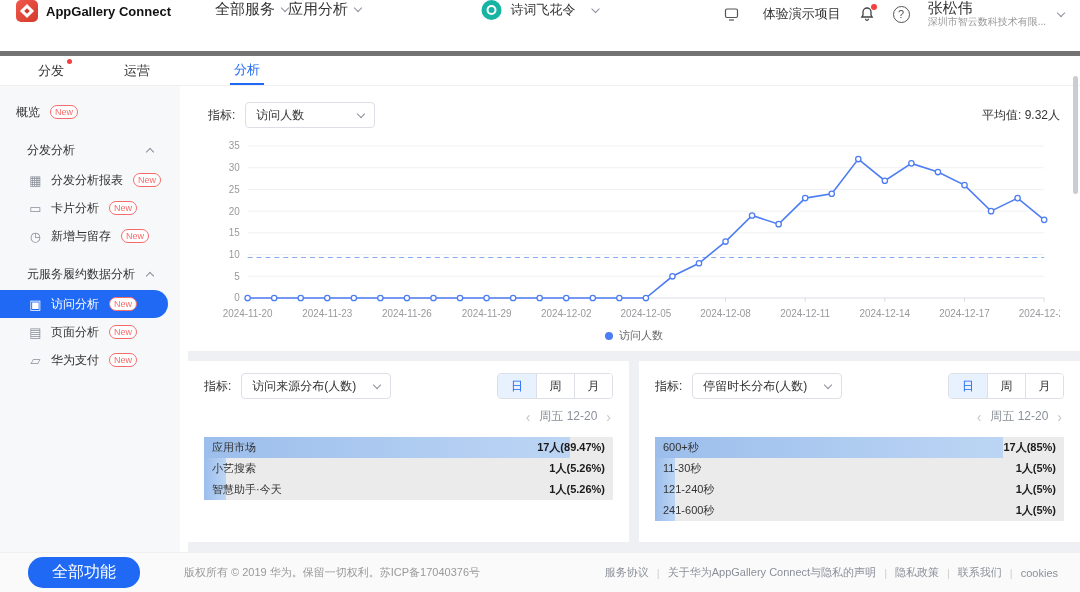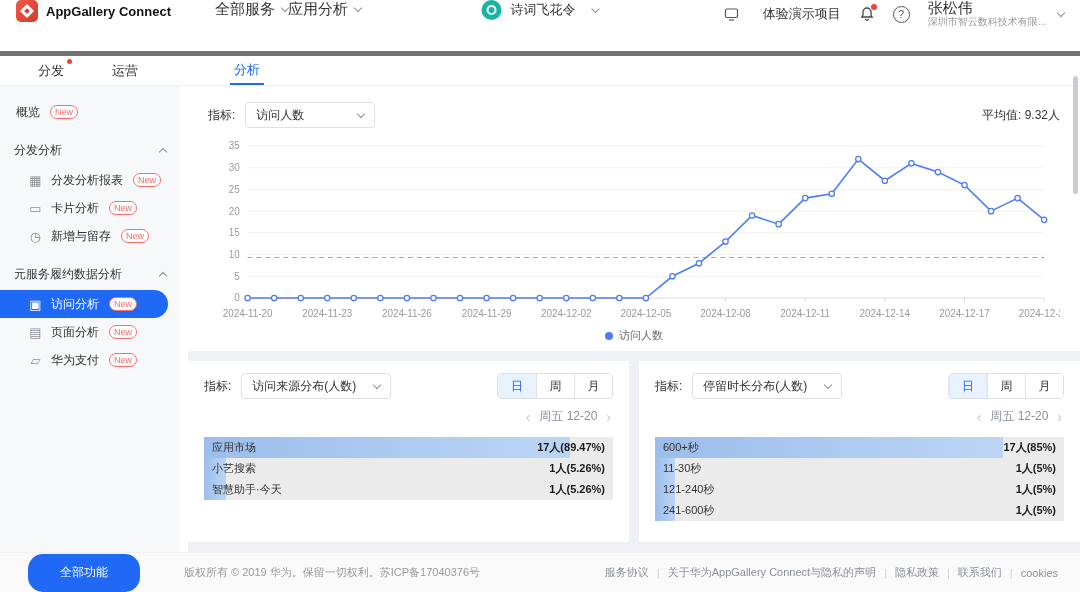--- a/index.html
+++ b/index.html
@@ -25,36 +25,36 @@
   .demo { display:flex; align-items:center; gap:24px; cursor:pointer; white-space:nowrap; }
   .bell { position:relative; display:flex; cursor:pointer; }
   .bell-dot { position:absolute; top:-2px; right:-2px; width:6px; height:6px; border-radius:50%; background:#f53f3f; }
   .help { width:17px; height:17px; border:1.3px solid #555; border-radius:50%; font-size:11px; display:flex; align-items:center; justify-content:center; color:#555; cursor:pointer; }
   .user { display:flex; align-items:center; gap:12px; cursor:pointer; }
   .user-name { font-size:15px; color:#333; line-height:15px; }
   .user-company { font-size:10px; color:#999; line-height:13px; max-width:125px; white-space:nowrap; overflow:hidden; }
 
   
   .second-bar { height:30px; flex:none; display:flex; align-items:stretch; border-bottom:1px solid #f0f0f0; background:#fff; }
-  .zone-tabs { width:180px; flex:none; display:flex; gap:48px; padding-left:38px; align-items:center; font-size:13px; }
+  .zone-tabs { width:180px; flex:none; display:flex; gap:60px; padding-left:38px; align-items:center; font-size:13px; }
   .zone-tab { position:relative; cursor:pointer; color:#333; }
   .reddot { position:absolute; top:-3px; right:-8px; width:5px; height:5px; border-radius:50%; background:#f53f3f; }
   .sub-tabs { display:flex; align-items:stretch; margin-left:50px; }
   .sub-tab { display:flex; align-items:center; padding:0 4px; font-size:13px; cursor:pointer; }
   .sub-tab.active { color:#1f69f5; border-bottom:2px solid #1f69f5; }
 
   
   .body-row { flex:1; min-height:0; display:flex;gap:8px; }
   .sidebar { width:180px; flex:none; background:#f7f8fa; padding-top:12px; overflow:hidden; }
   .side-item { height:28px; display:flex; align-items:center; gap:8px; padding-left:16px; font-size:12px; color:#333; cursor:pointer; white-space:nowrap; }
   .side-item.indent { padding-left:28px; }
   .side-item .sicon { width:15px; color:#8a8f99; font-size:13px; text-align:center; flex:none; }
   .side-item.selected { background:#1f69f5; color:#fff; border-radius:0 14px 14px 0; margin-right:12px; }
   .side-item.selected .sicon { color:#fff; }
-  .side-section { height:32px; margin-top:8px; display:flex; align-items:center; justify-content:space-between; padding:0 14px; font-size:12px; color:#333; cursor:pointer; white-space:nowrap; }
+  .side-section { height:32px; margin-top:8px; display:flex; align-items:center; justify-content:space-between; padding:0 27px; font-size:12px; color:#333; cursor:pointer; white-space:nowrap; }
   .new-badge { font-size:9px; color:#f56c6c; border:1px solid #f56c6c; background:#fff; border-radius:8px; padding:0 4px; line-height:12px; margin-left:2px; flex:none; }
 
   .main { flex:1; min-width:0; background:#eef0f3; display:flex; flex-direction:column; overflow:hidden; }
   .card { background:#fff; }
   .chart-card { flex:none; padding:8px 20px 0; margin-bottom:10px; }
   .metric-row { display:flex; align-items:center; padding:8px 0 8px; font-size:12px; }
   .metric-label { margin-right:10px; color:#333; }
   .select { border:1px solid #dcdfe6; border-radius:4px; height:26px; display:inline-flex; align-items:center; justify-content:space-between; gap:18px; padding:0 10px; min-width:130px; background:#fff; color:#333; cursor:pointer; }
   .avg { margin-left:auto; color:#333; }
   #line-chart { width:100%; height:188px; display:block; }
@@ -70,21 +70,21 @@
   .seg.active { background:#e8f1fe; color:#1f69f5; }
   .date-nav { display:flex; justify-content:flex-end; align-items:center; gap:9px; margin:9px 2px 12px; color:#8a8f99; font-size:12px; }
   .nav-arrow { color:#c2c6cc; cursor:pointer; font-size:14px; line-height:1; }
   .bar-row { position:relative; height:21px; background:#ebebeb; overflow:hidden; }
   .bar-fill { position:absolute; left:0; top:0; bottom:0; background:linear-gradient(90deg,#9cbeec,#bcd5f4); }
   .bar-label { position:absolute; left:8px; top:0; line-height:21px; font-size:11px; color:#333; }
   .bar-value { position:absolute; right:8px; top:0; line-height:21px; font-size:11px; color:#1a1a1a; font-weight:bold; }
 
   
   .footer { height:40px; flex:none; display:flex; align-items:center; background:#fafafa; border-top:1px solid #f0f0f0; font-size:11px; color:#999; }
-  .all-features { margin-left:28px; width:112px; height:38px; flex:none; background:#1f69f5; color:#fff; border:none; border-radius:15px; font-size:12px; cursor:pointer; font-family:inherit; }
+  .all-features { margin-left:28px; width:112px; height:31px; flex:none; background:#1f69f5; color:#fff; border:none; border-radius:15px; font-size:16px; cursor:pointer; font-family:inherit; }
   .copyright { margin-left:44px; white-space:nowrap; }
   .footer-links { margin-left:auto; margin-right:22px; white-space:nowrap; display:flex; gap:8px; align-items:center; }
   .flink { cursor:pointer; color:#8a8f99; }
   .sep { color:#d0d0d0; }
 
   .scrollbar-thumb { position:absolute; right:2px; top:76px; width:5px; height:118px; background:#c9cdd2; border-radius:3px; }
 </style>
 </head>
 <body>
 

